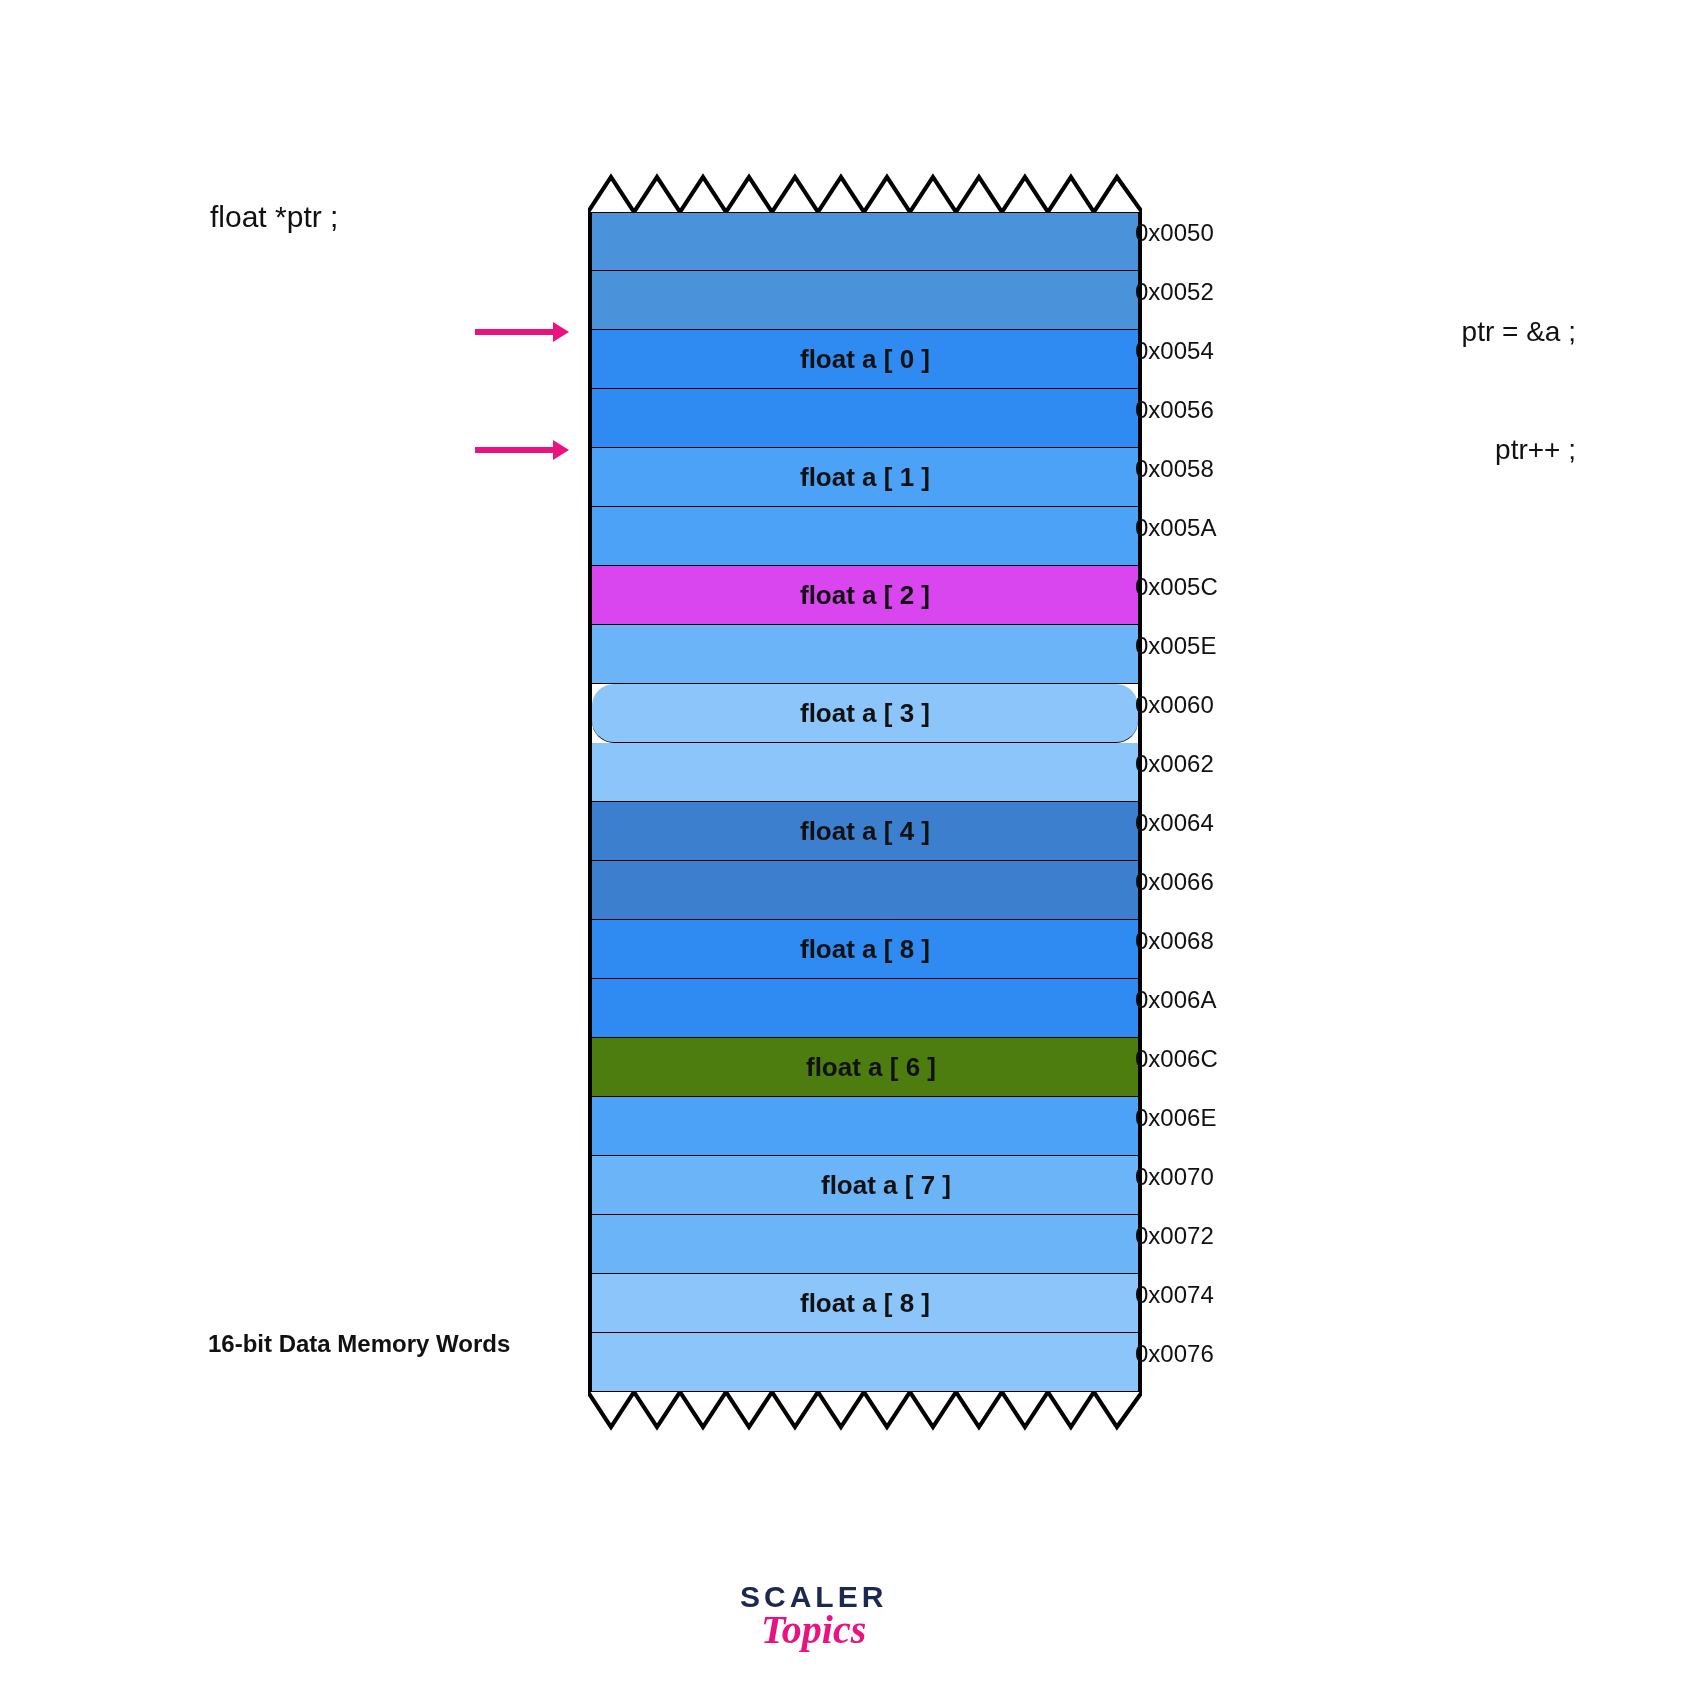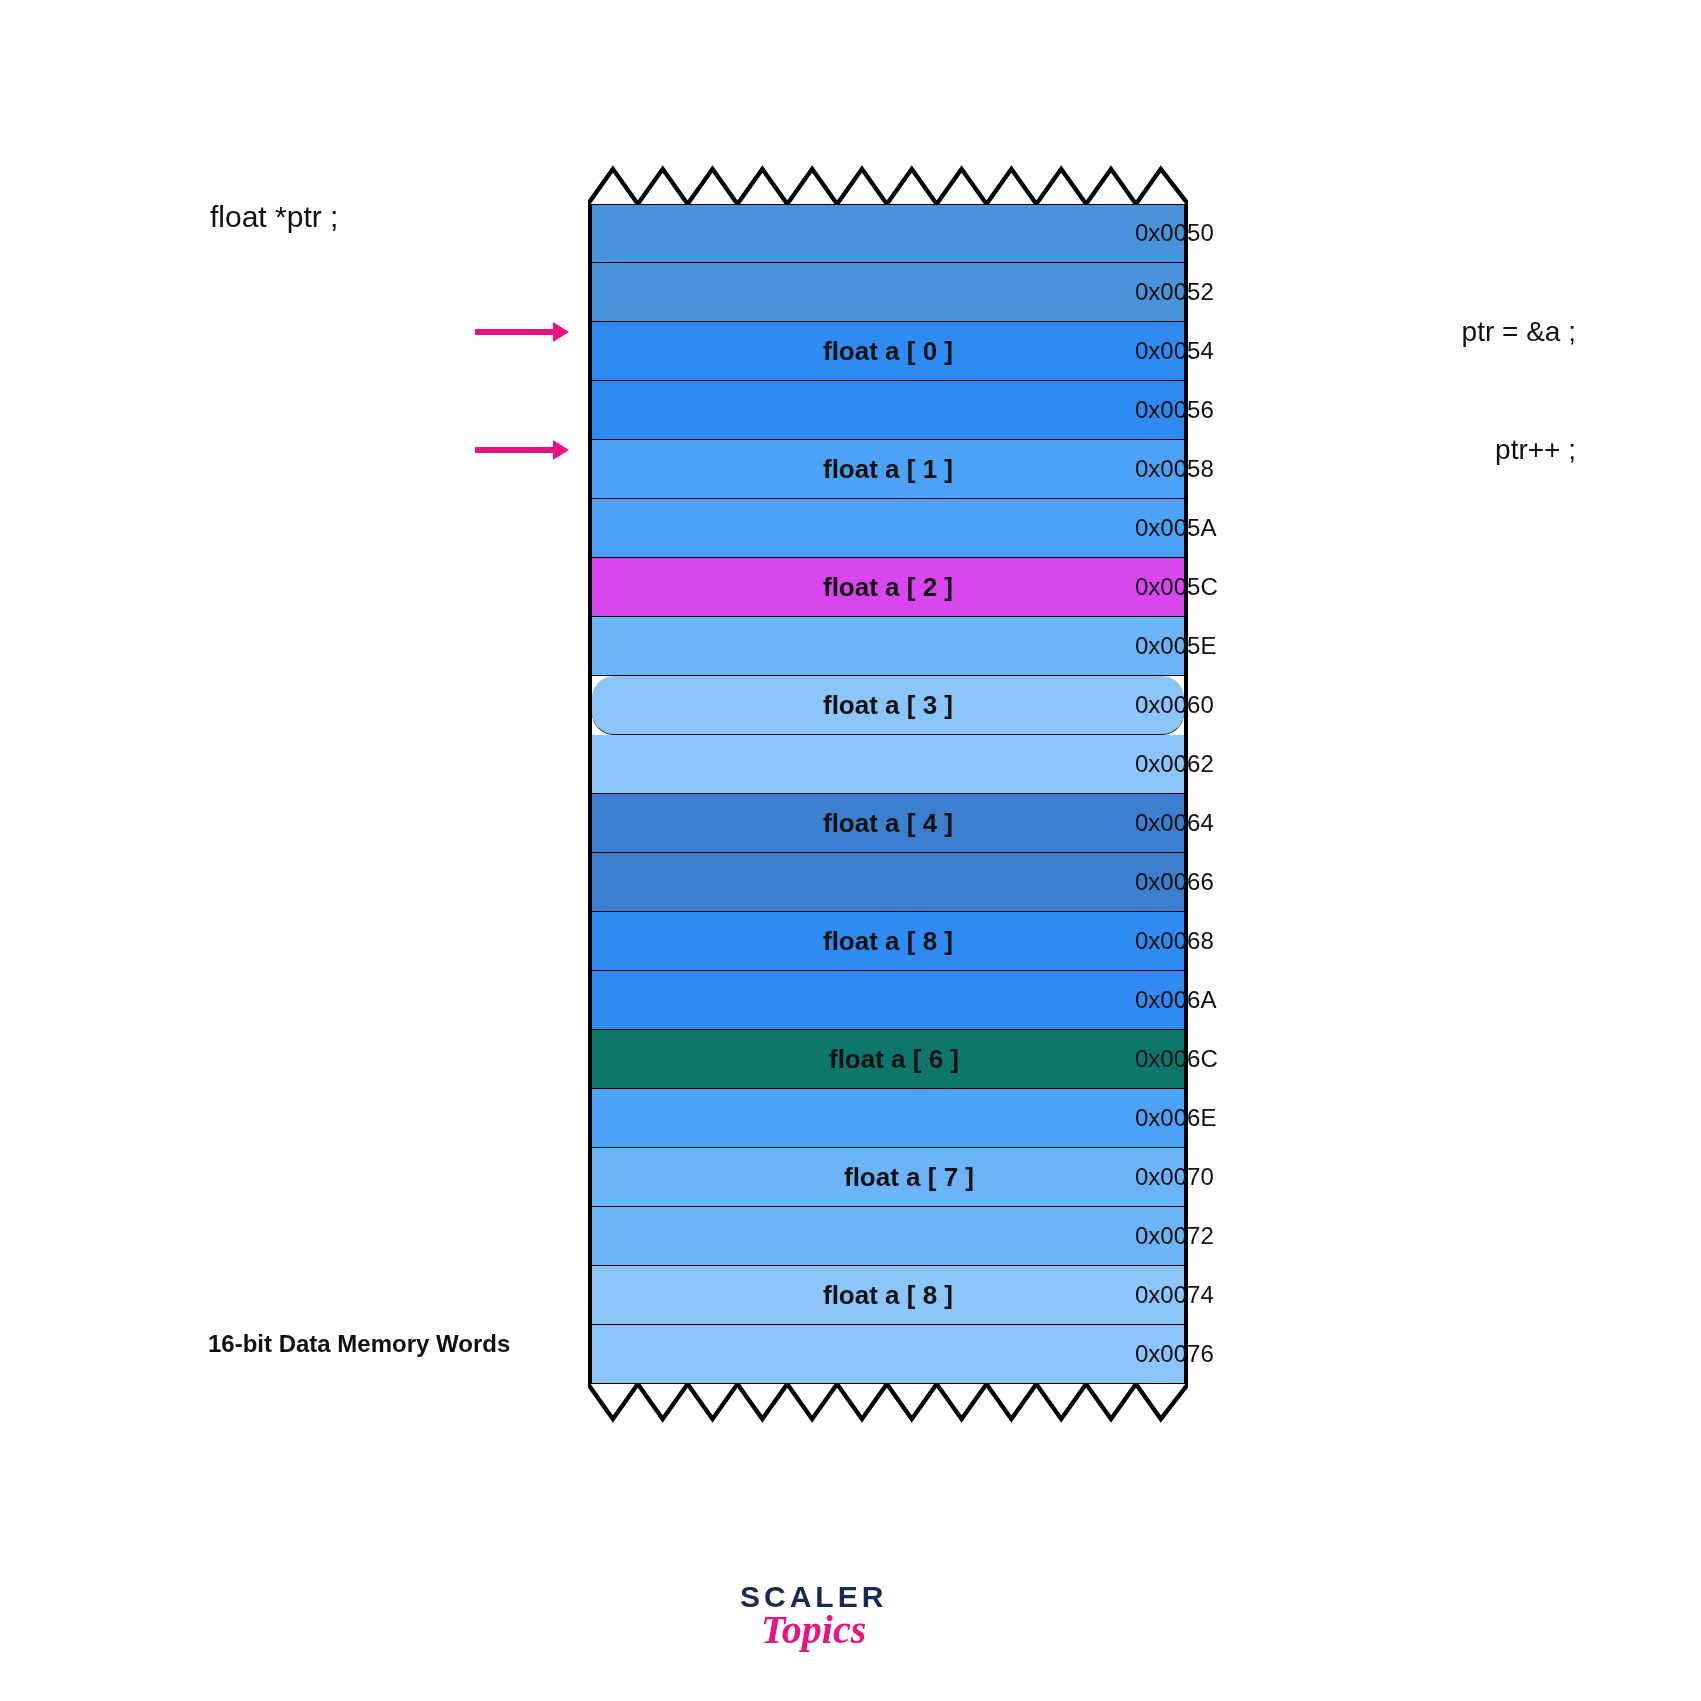--- a/index.html
+++ b/index.html
@@ -58,22 +58,22 @@
   .caption {
     position: absolute;
     left: 208px; top: 1330px;
     font-size: 24px;
     font-weight: 600;
     color: #111;
   }
   .memory-wrap {
     position: absolute;
     left: 588px;
-    top: 164px;
-    width: 600px;
+    top: 172px;
+    width: 554px;
   }
   .zigzag {
     height: 40px;
     background: #fff;
     position: relative;
   }
   .zigzag svg { width: 100%; height: 100%; display: block; }
   .memory {
     border-left: 4px solid #000;
     border-right: 4px solid #000;
@@ -153,21 +153,21 @@
         <div class="row" style="background: rgb(75, 162, 247);">float a [ 1 ]</div>
         <div class="row" style="background: rgb(75, 162, 247);"></div>
         <div class="row" style="background: #d946ef;">float a [ 2 ]</div>
         <div class="row" style="background: rgb(108, 180, 248);"></div>
         <div class="row" style="background: rgb(139, 197, 249); border-radius: 22px;">float a [ 3 ]</div>
         <div class="row" style="background: rgb(139, 197, 249);"></div>
         <div class="row" style="background: rgb(61, 127, 207);">float a [ 4 ]</div>
         <div class="row" style="background: rgb(61, 127, 207);"></div>
         <div class="row" style="background: rgb(47, 138, 241);">float a [ 8 ]</div>
         <div class="row" style="background: rgb(47, 138, 241);"></div>
-        <div class="row" style="background: #0f766e; padding-left: 12px;">float a [ 6 ]</div>
+        <div class="row" style="background: #4d7c0f; padding-left: 12px;">float a [ 6 ]</div>
         <div class="row" style="background: rgb(75, 162, 247);"></div>
         <div class="row" style="background: rgb(108, 180, 248); padding-left: 42px;">float a [ 7 ]</div>
         <div class="row" style="background: rgb(108, 180, 248);"></div>
         <div class="row" style="background: rgb(139, 197, 249);">float a [ 8 ]</div>
         <div class="row" style="background: rgb(139, 197, 249);"></div>
       </div>
     <div class="zigzag">
       <svg viewBox="0 0 530 40" preserveAspectRatio="none">
           <polyline points="0,0 22,35 44,0 66,35 88,0 110,35 132,0 154,35 176,0 198,35 220,0 242,35 264,0 286,35 308,0 330,35 352,0 374,35 396,0 418,35 440,0 462,35 484,0 506,35 530,0" fill="none" stroke="#000" stroke-width="4"></polyline>
         </svg>

